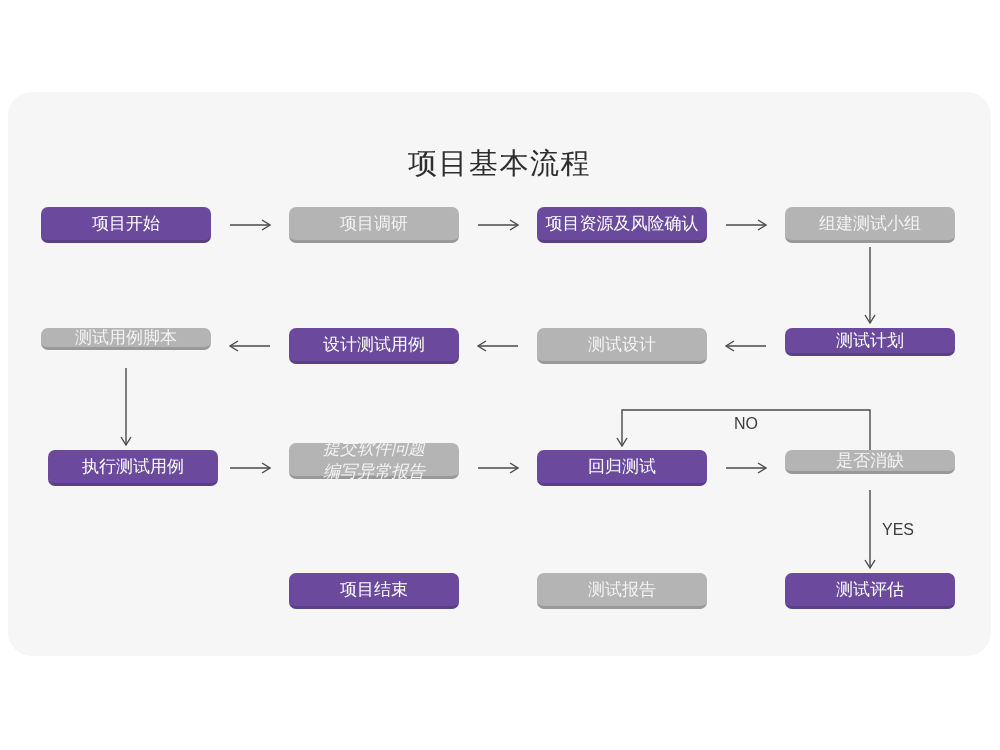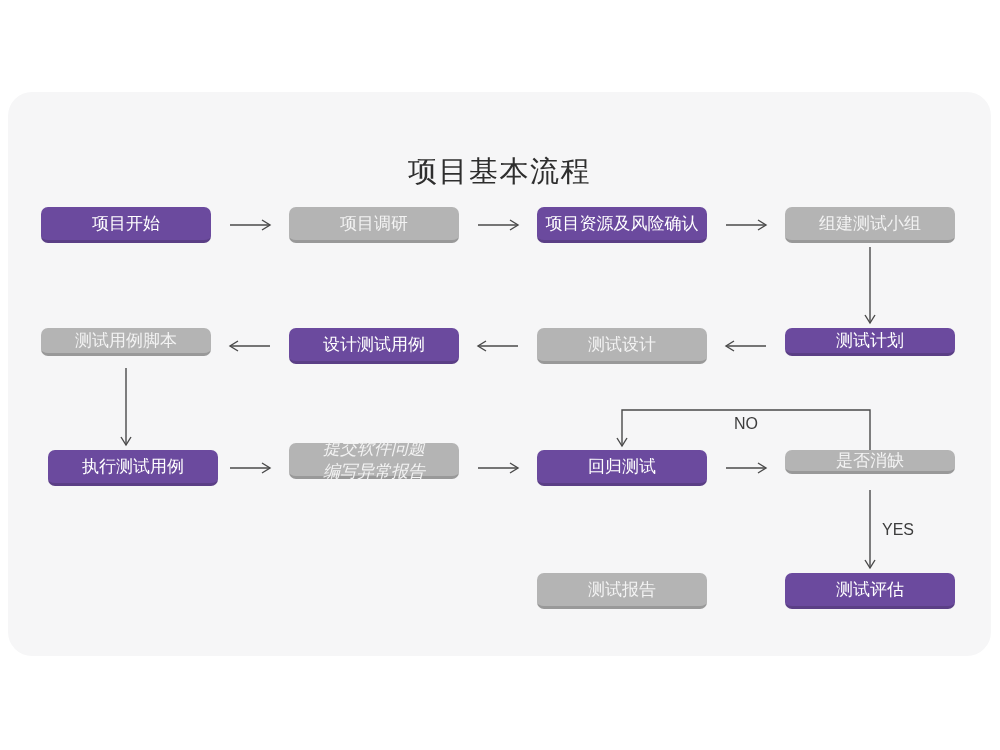--- a/index.html
+++ b/index.html
@@ -2,21 +2,21 @@
 <html style="--purple: #6b4a9e; --gray: #b4b4b4; --card-bg: #f6f6f7; --page-bg: #ffffff; --arrow: #4a4a4a; --title-text: #2e2e2e; --node-text-purple: #ffffff; --node-text-gray: #f3f3f3; --label-text: #3d3d3d;"><head>
 <meta charset="utf-8">
 <style>
   html,body{margin:0;padding:0;}
   body{background:#ffffff;}
   .page{position:relative;width:1000px;height:750px;overflow:hidden;
         background:var(--page-bg,#ffffff);
         font-family:"Liberation Sans","DejaVu Sans",sans-serif;}
   .card{position:absolute;left:8px;top:92px;width:983px;height:564px;
         background:var(--card-bg,#f6f6f7);border-radius:24px;}
-  .title{margin:8px;padding-top:52px;text-align:center;font-size:29px;font-weight:500;
+  .title{margin:0;padding-top:52px;text-align:center;font-size:29px;font-weight:500;
          letter-spacing:1.5px;color:var(--title-text,#2e2e2e);}
   #nodes{position:absolute;left:0;top:0;width:1000px;height:750px;pointer-events:none;}
   .node{position:absolute;width:170px;box-sizing:border-box;
         display:flex;flex-direction:column;align-items:center;justify-content:center;
         border-radius:7px;font-size:17px;line-height:23px;text-align:center;
         border-bottom:3px solid rgba(0,0,0,0.15);pointer-events:auto;}
   .node.purple{background:var(--purple,#6b4a9e);color:var(--node-text-purple,#ffffff);}
   .node.gray{background:var(--gray,#b4b4b4);color:var(--node-text-gray,#f3f3f3);}
   #edges{position:absolute;left:0;top:0;pointer-events:none;}
   #edges path,#edges polyline{fill:none;stroke:var(--arrow,#4a4a4a);stroke-width:1.4px;}
@@ -45,41 +45,44 @@
       </div>
       <div class="node purple" style="left: 785px; top: 328px; height: 28px;">
         <span>测试计划</span>
       </div>
       <div class="node gray" style="left: 537px; top: 328px; height: 36px;">
         <span>测试设计</span>
       </div>
       <div class="node purple" style="left: 289px; top: 328px; height: 36px;">
         <span>设计测试用例</span>
       </div>
-      <div class="node gray" style="left: 41px; top: 328px; height: 28px;">
+      <div class="node gray" style="left: 41px; top: 328px; height: 22px;">
         <span>测试用例脚本</span>
       </div>
       <div class="node purple" style="left: 41px; top: 450px; height: 36px; margin-left: 7px;">
         <span>执行测试用例</span>
       </div>
       <div class="node gray" style="left: 289px; top: 443px; height: 36px; font-style: italic;">
         <span>提交软件问题</span>
         <span>编写异常报告</span>
       </div>
       <div class="node purple" style="left: 537px; top: 450px; height: 36px;">
         <span>回归测试</span>
       </div>
       <div class="node gray" style="left: 785px; top: 450px; height: 24px;">
         <span>是否消缺</span>
       </div>
       <div class="node purple" style="left: 785px; top: 573px; height: 36px;">
         <span>测试评估</span>
       </div>
       <div class="node gray" style="left: 537px; top: 573px; height: 36px;">
         <span>测试报告</span>
+      </div>
+      <div class="node purple" style="left: 289px; top: 573px; height: 36px;">
+        <span>项目结束</span>
       </div>
     </div>
   <svg id="edges" width="1000" height="750">
       <path d="M 230 225 L 270 225"></path>
       <path d="M 262 220 L 270 225 L 262 230"></path>
       <path d="M 478 225 L 518 225"></path>
       <path d="M 510 220 L 518 225 L 510 230"></path>
       <path d="M 726 225 L 766 225"></path>
       <path d="M 758 220 L 766 225 L 758 230"></path>
       <path d="M 870 247 L 870 323"></path>

